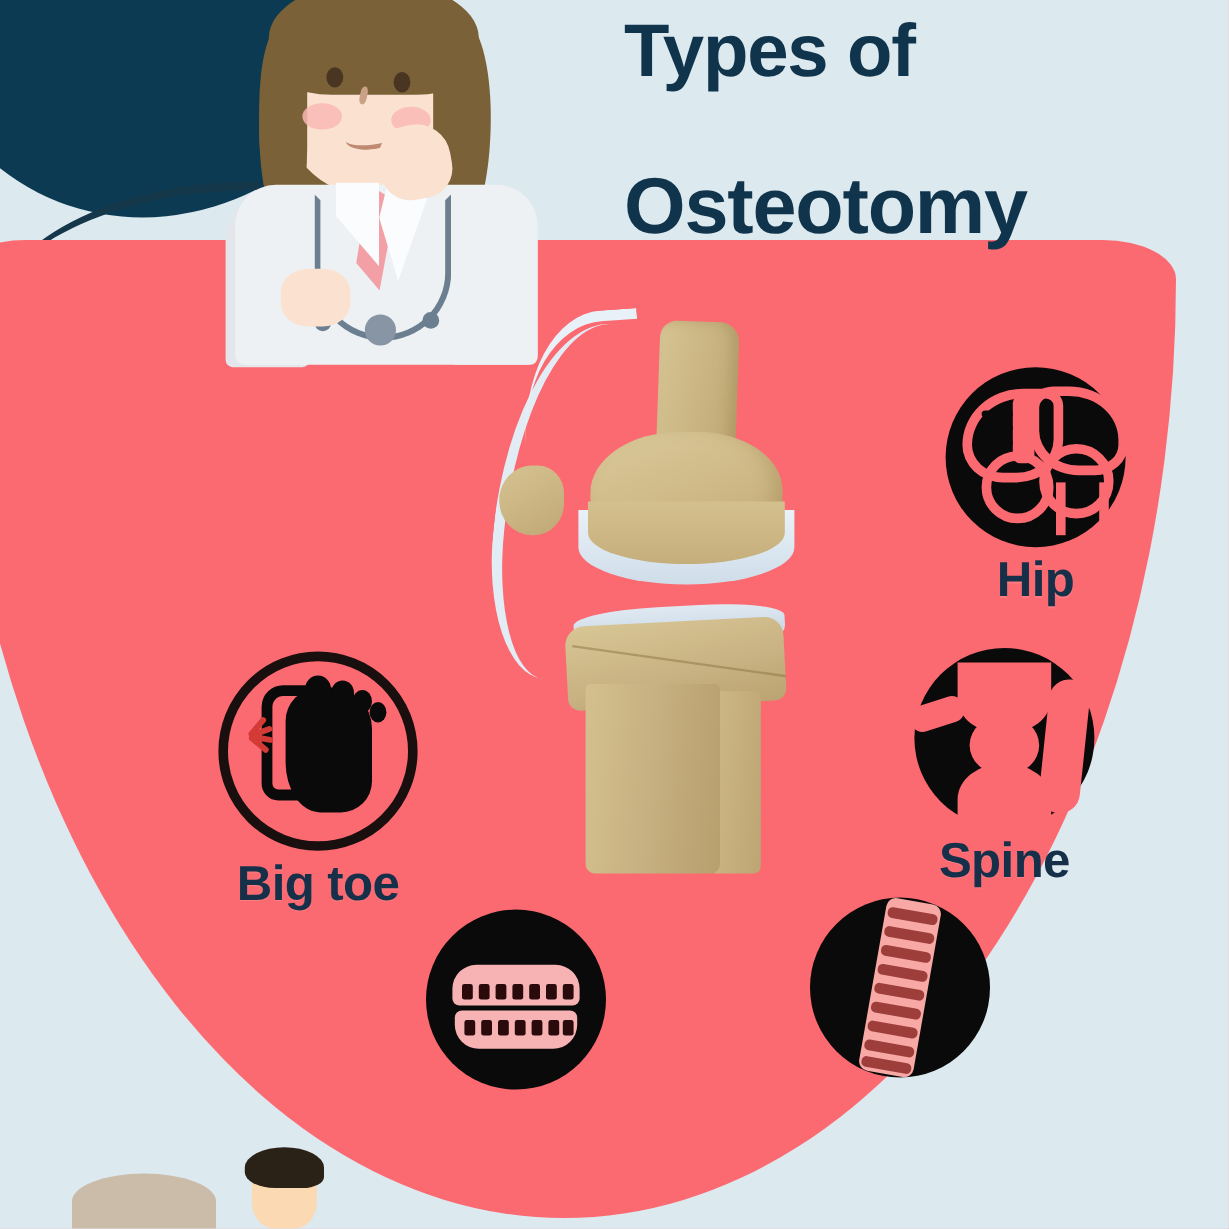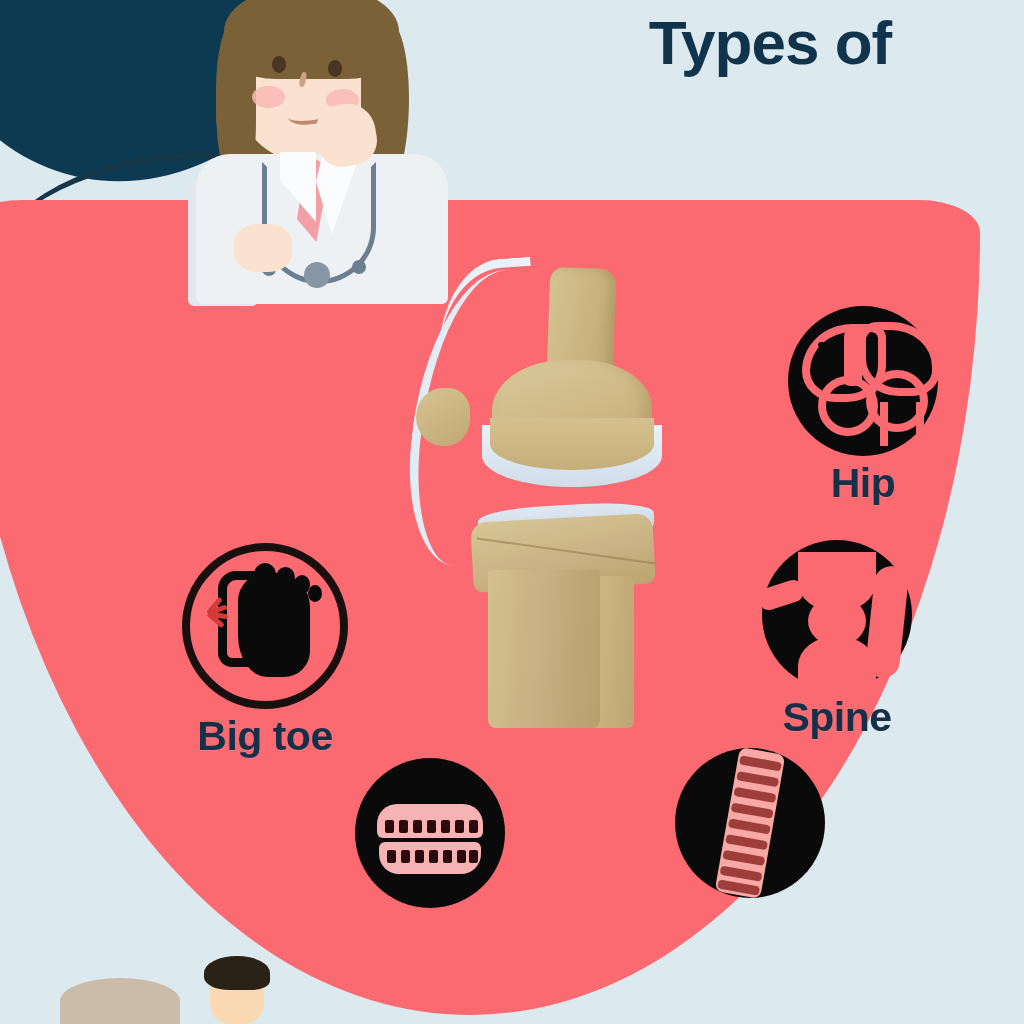--- a/index.html
+++ b/index.html
@@ -26,21 +26,21 @@
   .coral-shape2{
     position:absolute;left:-40px;top:200px;width:1020px;height:815px;
     background:#fc6a71;
     border-radius:6% 6% 50% 50% / 4% 4% 96% 96%;
   }
 
   
   .title{
     position:absolute;left:520px;top:8px;width:500px;
     color:#10344c;font-weight:bold;font-size:62px;line-height:1.12;
-    letter-spacing:-1px;text-align:center;
+    letter-spacing:-1px;text-align:left;
   }
   .title .l1{display:block;}
   .title .l2{display:block;margin-top:58px;font-size:66px;}
 
   
   .doctor{position:absolute;left:176px;top:-6px;width:300px;height:290px;}
   .doc-hair-back{position:absolute;left:40px;top:0px;width:190px;height:205px;background:#7a6137;border-radius:50% 50% 42% 42%;}
   .doc-face{position:absolute;left:60px;top:8px;width:150px;height:160px;background:#fbe2d0;border-radius:50% 50% 46% 46%;}
   .doc-hair-top{position:absolute;left:48px;top:-10px;width:175px;height:95px;background:#7a6137;border-radius:50% 50% 30% 30%;}
   .doc-hair-l{position:absolute;left:40px;top:30px;width:40px;height:165px;background:#7a6137;border-radius:40% 10% 40% 50%;}
@@ -197,20 +197,21 @@
 <body>
 
 <div id="stage">
 
   <div class="bg-navy-corner"></div>
   <div class="bg-curve"></div>
   <div class="coral-shape2"></div>
 
   <div class="title">
     <span class="l1">Types of</span>
+    <span class="l2">Osteotomy</span>
   </div>
 
   <div class="doctor">
     <div class="doc-hair-back"></div>
     <div class="doc-face"></div>
     <div class="doc-ear-l"></div>
     <div class="doc-ear-r"></div>
     <div class="doc-hair-top"></div>
     <div class="doc-hair-l"></div>
     <div class="doc-hair-r"></div>

